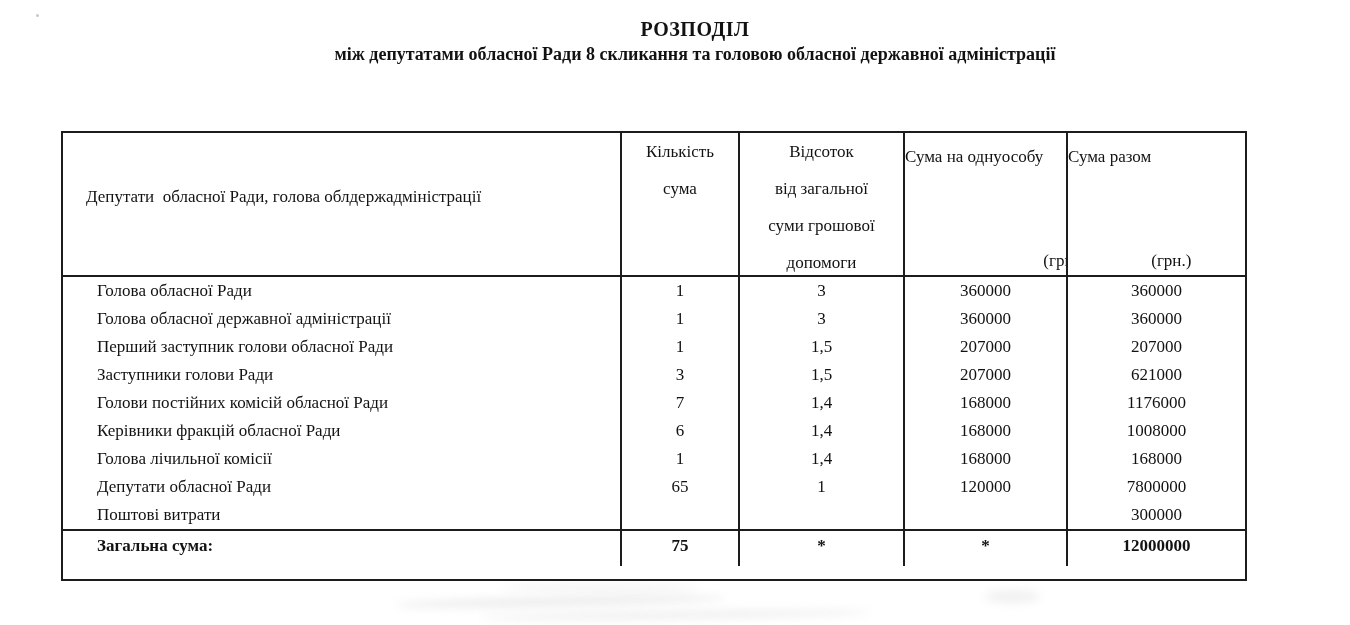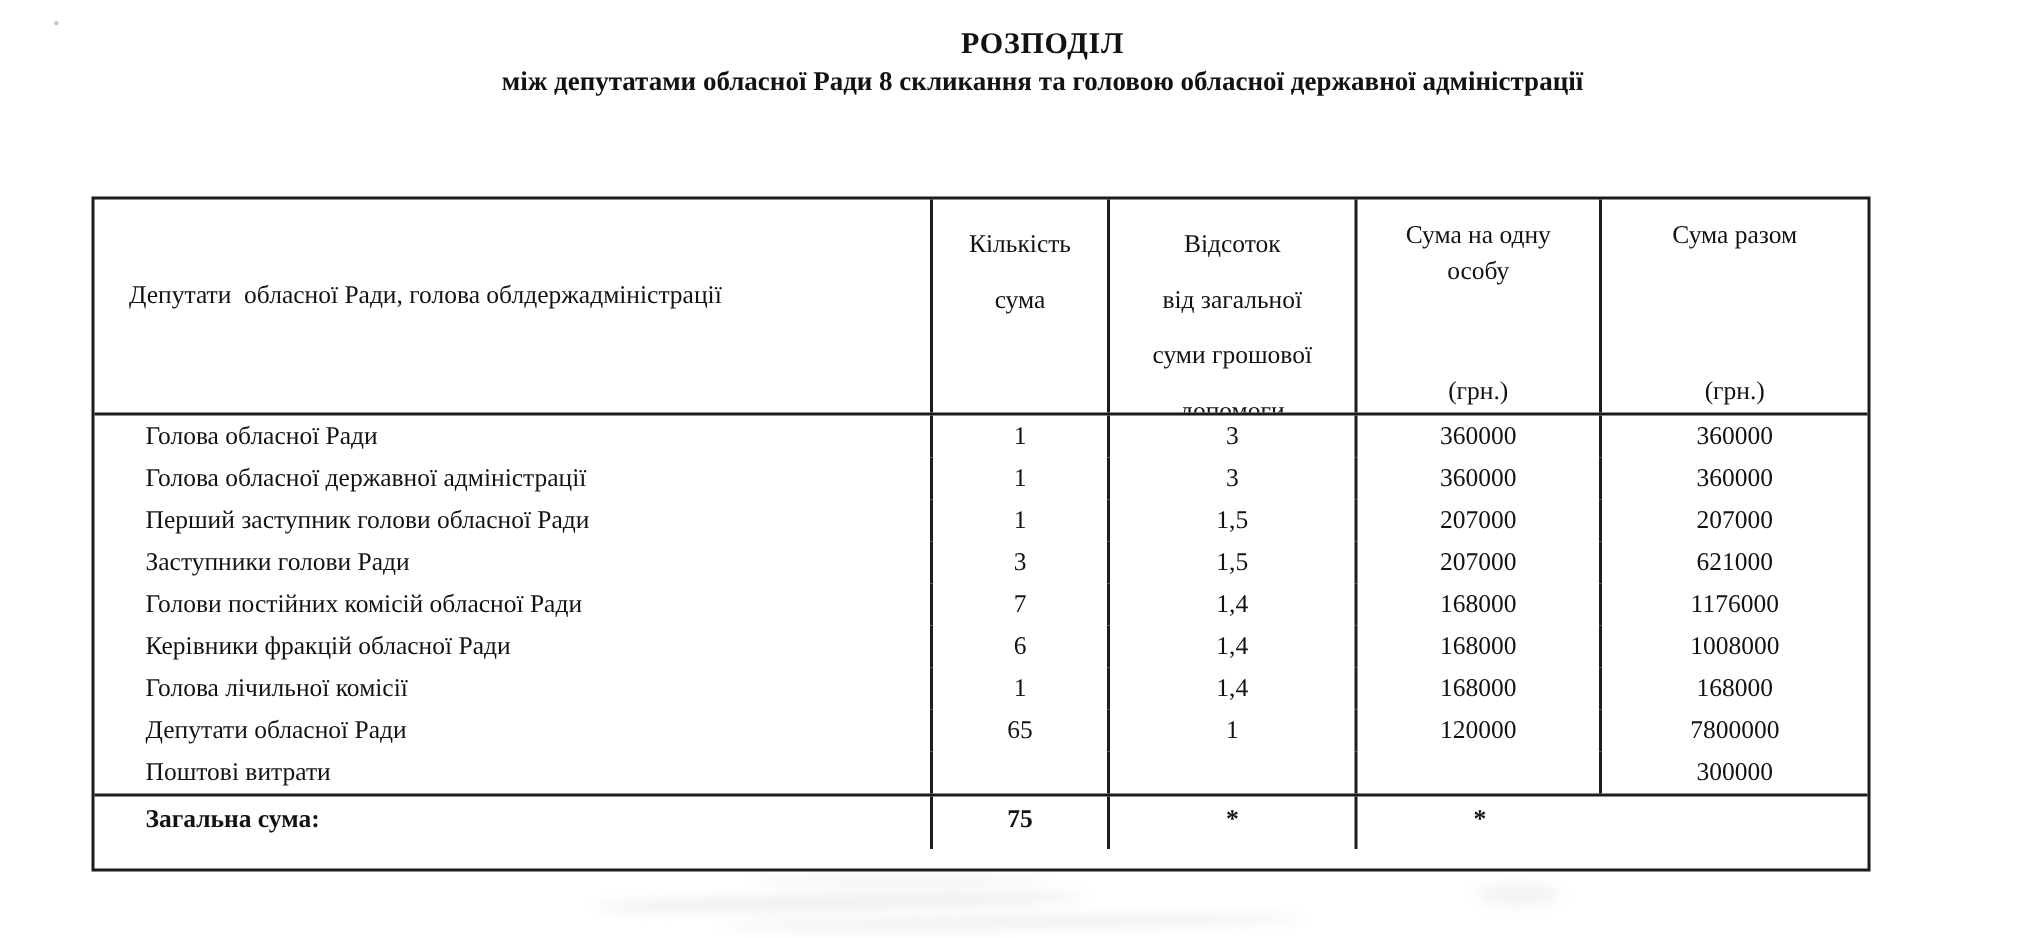--- a/index.html
+++ b/index.html
@@ -66,26 +66,25 @@
     border-bottom: 2px solid #1c1c1c;
     font-size: 17px;
   }
   .hc { text-align: center; }
   .h-label {
     padding: 54px 4px 0 23px;
     white-space: pre-wrap;
     line-height: 20px;
   }
   .h-multiline {
-    padding-top: 11px;
     line-height: 37px;
   }
   .h-flex {
     display: flex;
-    flex-direction: column;
+    flex-direction: row;
     padding-top: 12px;
   }
   .h-flex .h-top { line-height: 24px; }
   .h-flex .h-unit {
     margin-top: auto;
     margin-bottom: 4px;
     line-height: 20px;
   }
 
   
@@ -222,15 +221,16 @@
     <div class="cell c-num"></div>
     <div class="cell c-num">300000</div>
   </div>
     </div>
 
   <div class="trow total-row">
     <div class="cell c-label">Загальна сума:</div>
     <div class="cell c-num">75</div>
     <div class="cell c-num">*</div>
     <div class="cell c-num">*</div>
+    <div class="cell c-num">12000000</div>
   </div>
 
 </div>
 
 </body></html>

